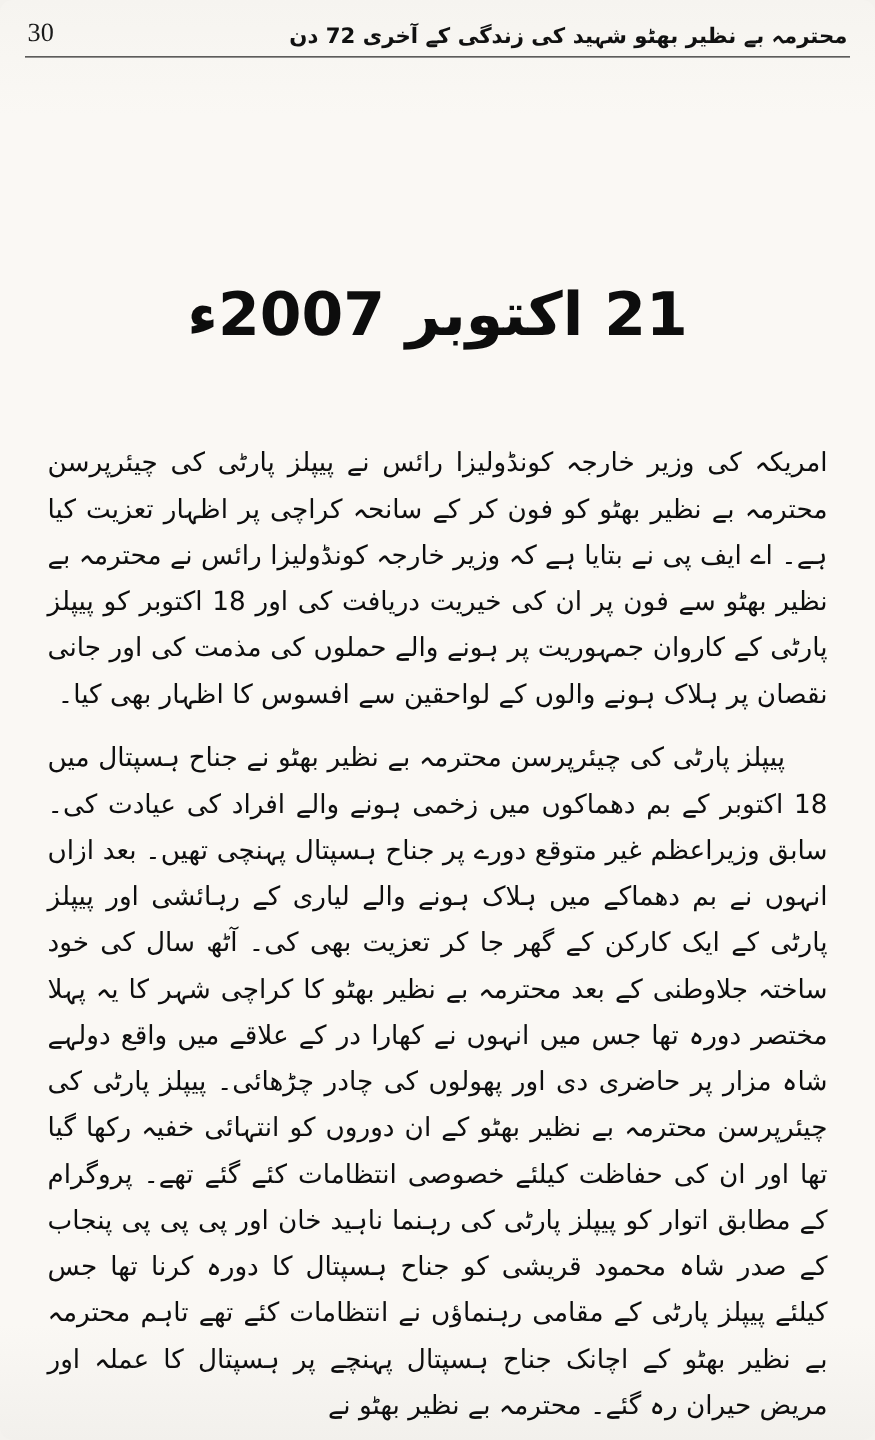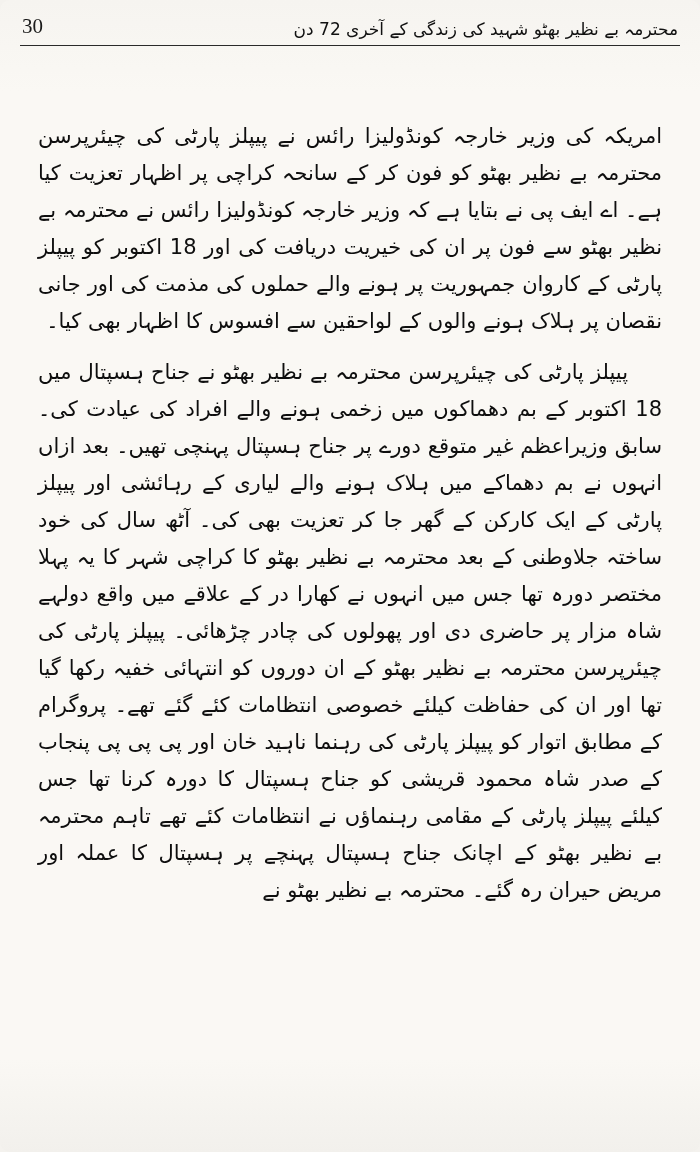--- a/index.html
+++ b/index.html
@@ -35,21 +35,21 @@
     font-family: "Liberation Serif", serif;
     font-size: 21px;
     color: #1a1a1a;
     direction: ltr;
   }
   .header-title {
     font-size: 17px;
     direction: rtl;
     text-align: right;
     color: #111;
-    font-weight: normal;
+    font-weight: bold;
     font-family: "DejaVu Sans", serif;
   }
   .header-rule {
     border: none;
     border-top: 1.5px solid #2a2a2a;
     margin: 0 2px 0 2px;
   }
   
   .chapter-heading {
     margin-top: 178px;
@@ -83,19 +83,20 @@
 <body>
 
 <div class="page">
 
   <div class="header">
     <span class="page-number">30</span>
     <span class="header-title">محترمہ بے نظیر بھٹو شہید کی زندگی کے آخری 72 دن</span>
   </div>
   <hr class="header-rule">
 
+  <div class="chapter-heading">21 اکتوبر 2007ء</div>
 
   <div class="body-text">
     <p>امریکہ کی وزیر خارجہ کونڈولیزا رائس نے پیپلز پارٹی کی چیئرپرسن محترمہ بے نظیر بھٹو کو فون کر کے سانحہ کراچی پر اظہار تعزیت کیا ہے۔ اے ایف پی نے بتایا ہے کہ وزیر خارجہ کونڈولیزا رائس نے محترمہ بے نظیر بھٹو سے فون پر ان کی خیریت دریافت کی اور 18 اکتوبر کو پیپلز پارٹی کے کاروان جمہوریت پر ہونے والے حملوں کی مذمت کی اور جانی نقصان پر ہلاک ہونے والوں کے لواحقین سے افسوس کا اظہار بھی کیا۔</p>
     <p>پیپلز پارٹی کی چیئرپرسن محترمہ بے نظیر بھٹو نے جناح ہسپتال میں 18 اکتوبر کے بم دھماکوں میں زخمی ہونے والے افراد کی عیادت کی۔ سابق وزیراعظم غیر متوقع دورے پر جناح ہسپتال پہنچی تھیں۔ بعد ازاں انہوں نے بم دھماکے میں ہلاک ہونے والے لیاری کے رہائشی اور پیپلز پارٹی کے ایک کارکن کے گھر جا کر تعزیت بھی کی۔ آٹھ سال کی خود ساختہ جلاوطنی کے بعد محترمہ بے نظیر بھٹو کا کراچی شہر کا یہ پہلا مختصر دورہ تھا جس میں انہوں نے کھارا در کے علاقے میں واقع دولہے شاہ مزار پر حاضری دی اور پھولوں کی چادر چڑھائی۔ پیپلز پارٹی کی چیئرپرسن محترمہ بے نظیر بھٹو کے ان دوروں کو انتہائی خفیہ رکھا گیا تھا اور ان کی حفاظت کیلئے خصوصی انتظامات کئے گئے تھے۔ پروگرام کے مطابق اتوار کو پیپلز پارٹی کی رہنما ناہید خان اور پی پی پی پنجاب کے صدر شاہ محمود قریشی کو جناح ہسپتال کا دورہ کرنا تھا جس کیلئے پیپلز پارٹی کے مقامی رہنماؤں نے انتظامات کئے تھے تاہم محترمہ بے نظیر بھٹو کے اچانک جناح ہسپتال پہنچے پر ہسپتال کا عملہ اور مریض حیران رہ گئے۔ محترمہ بے نظیر بھٹو نے</p>
   </div>
 
 </div>
 
 </body></html>

